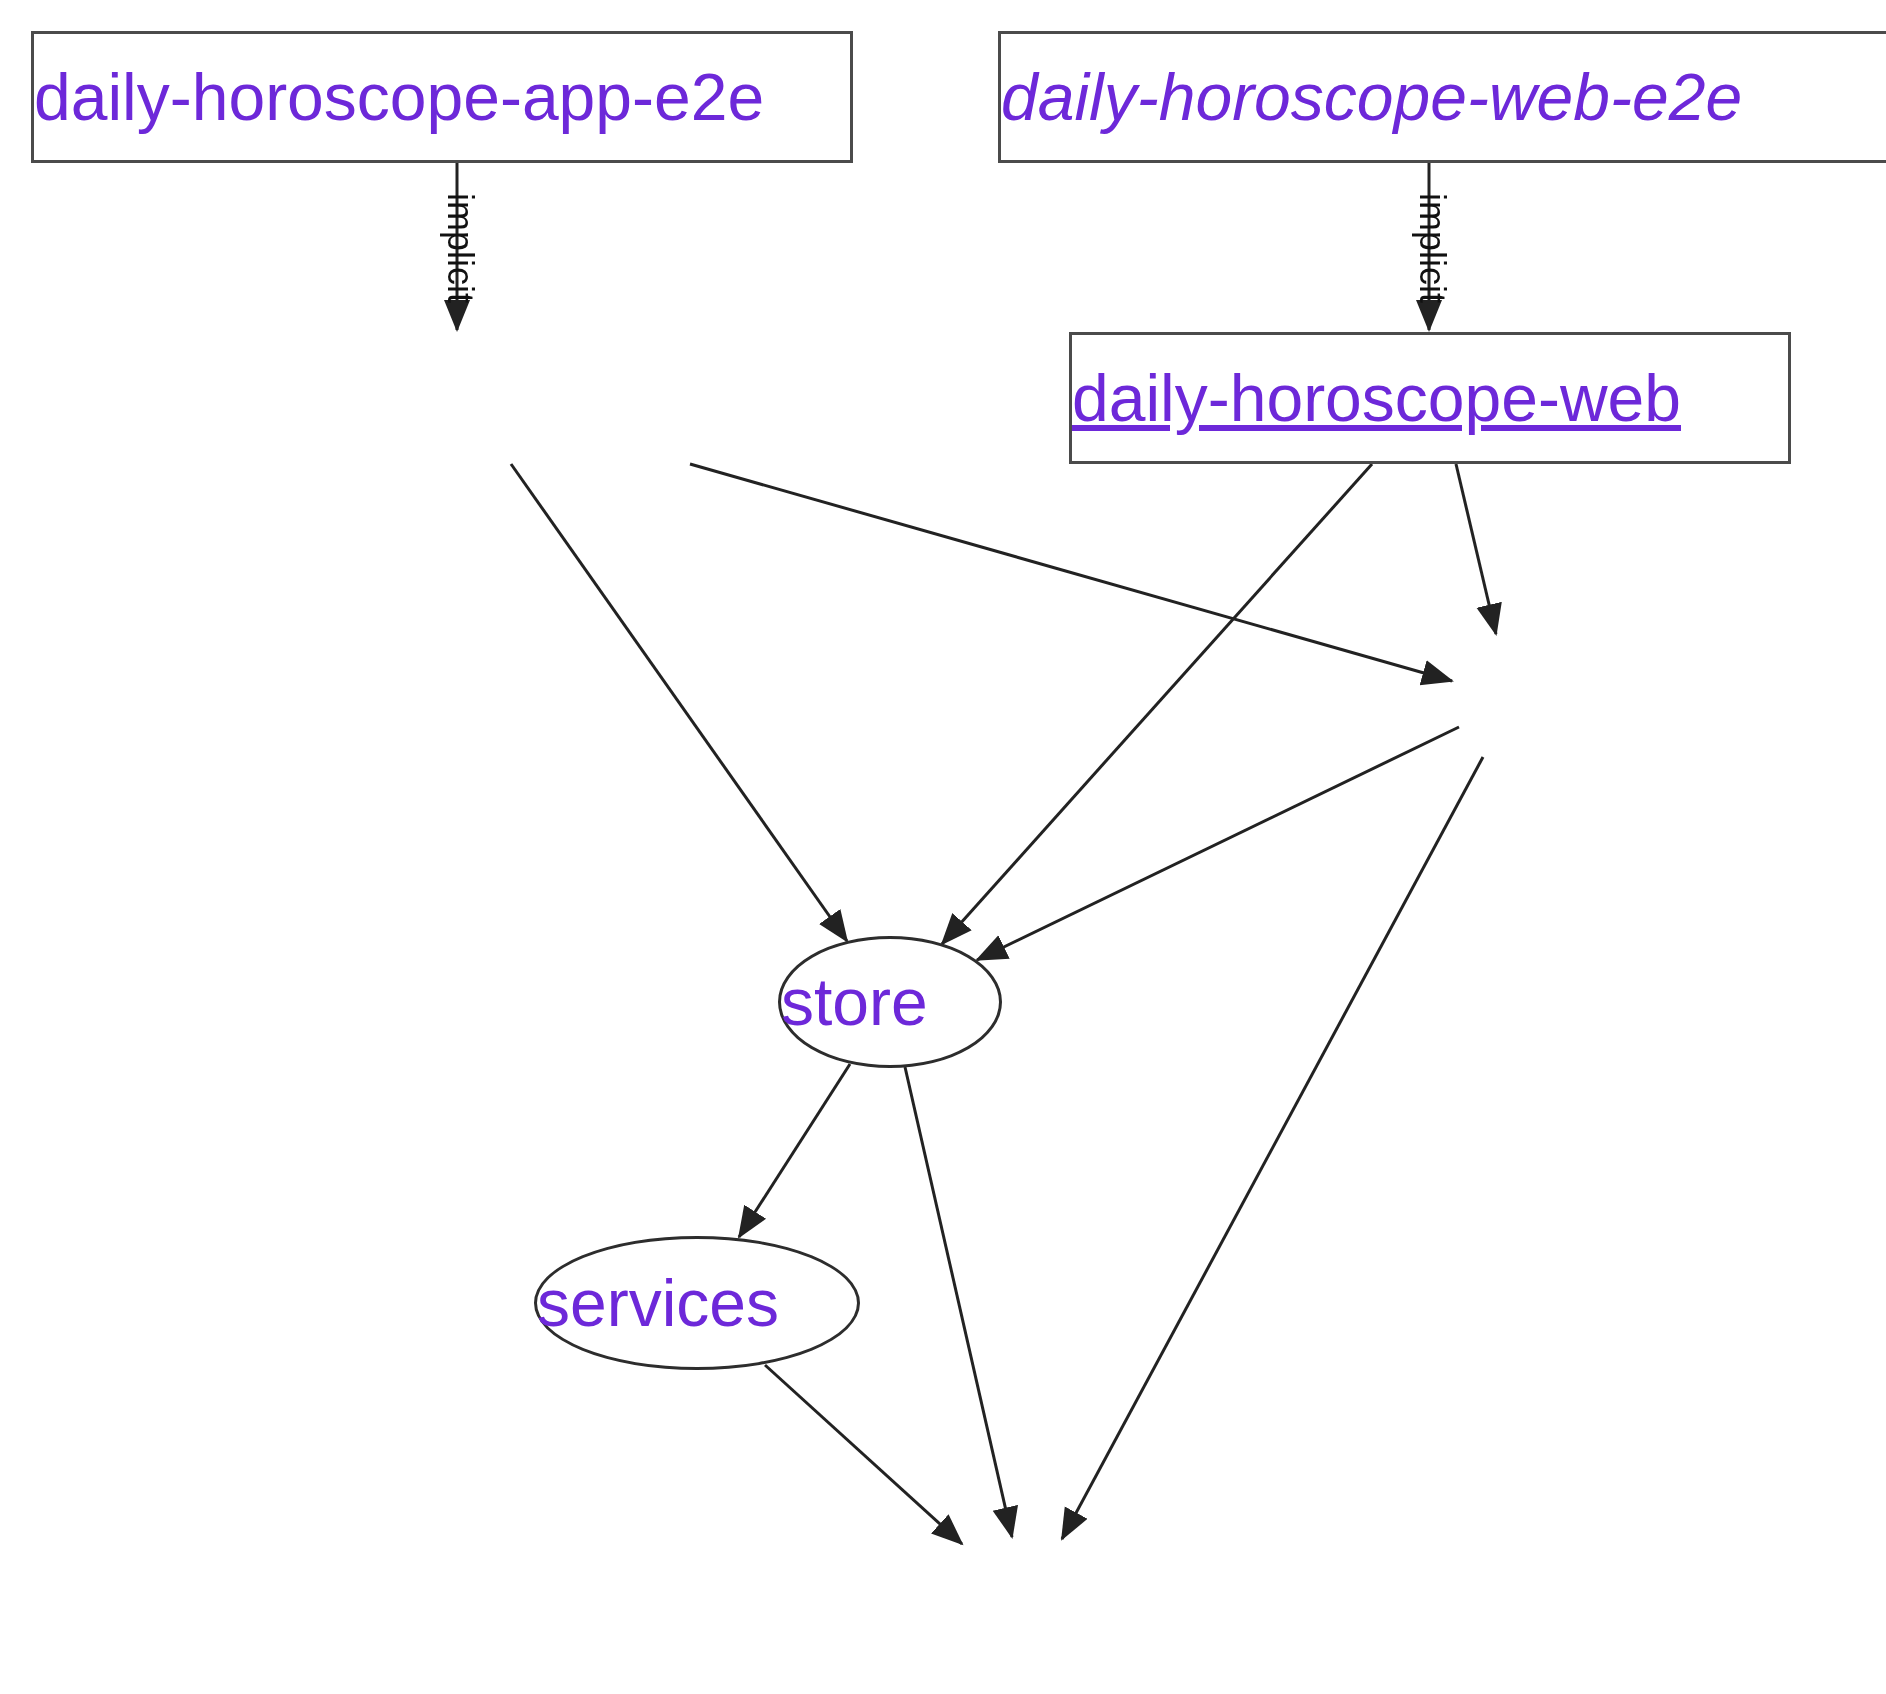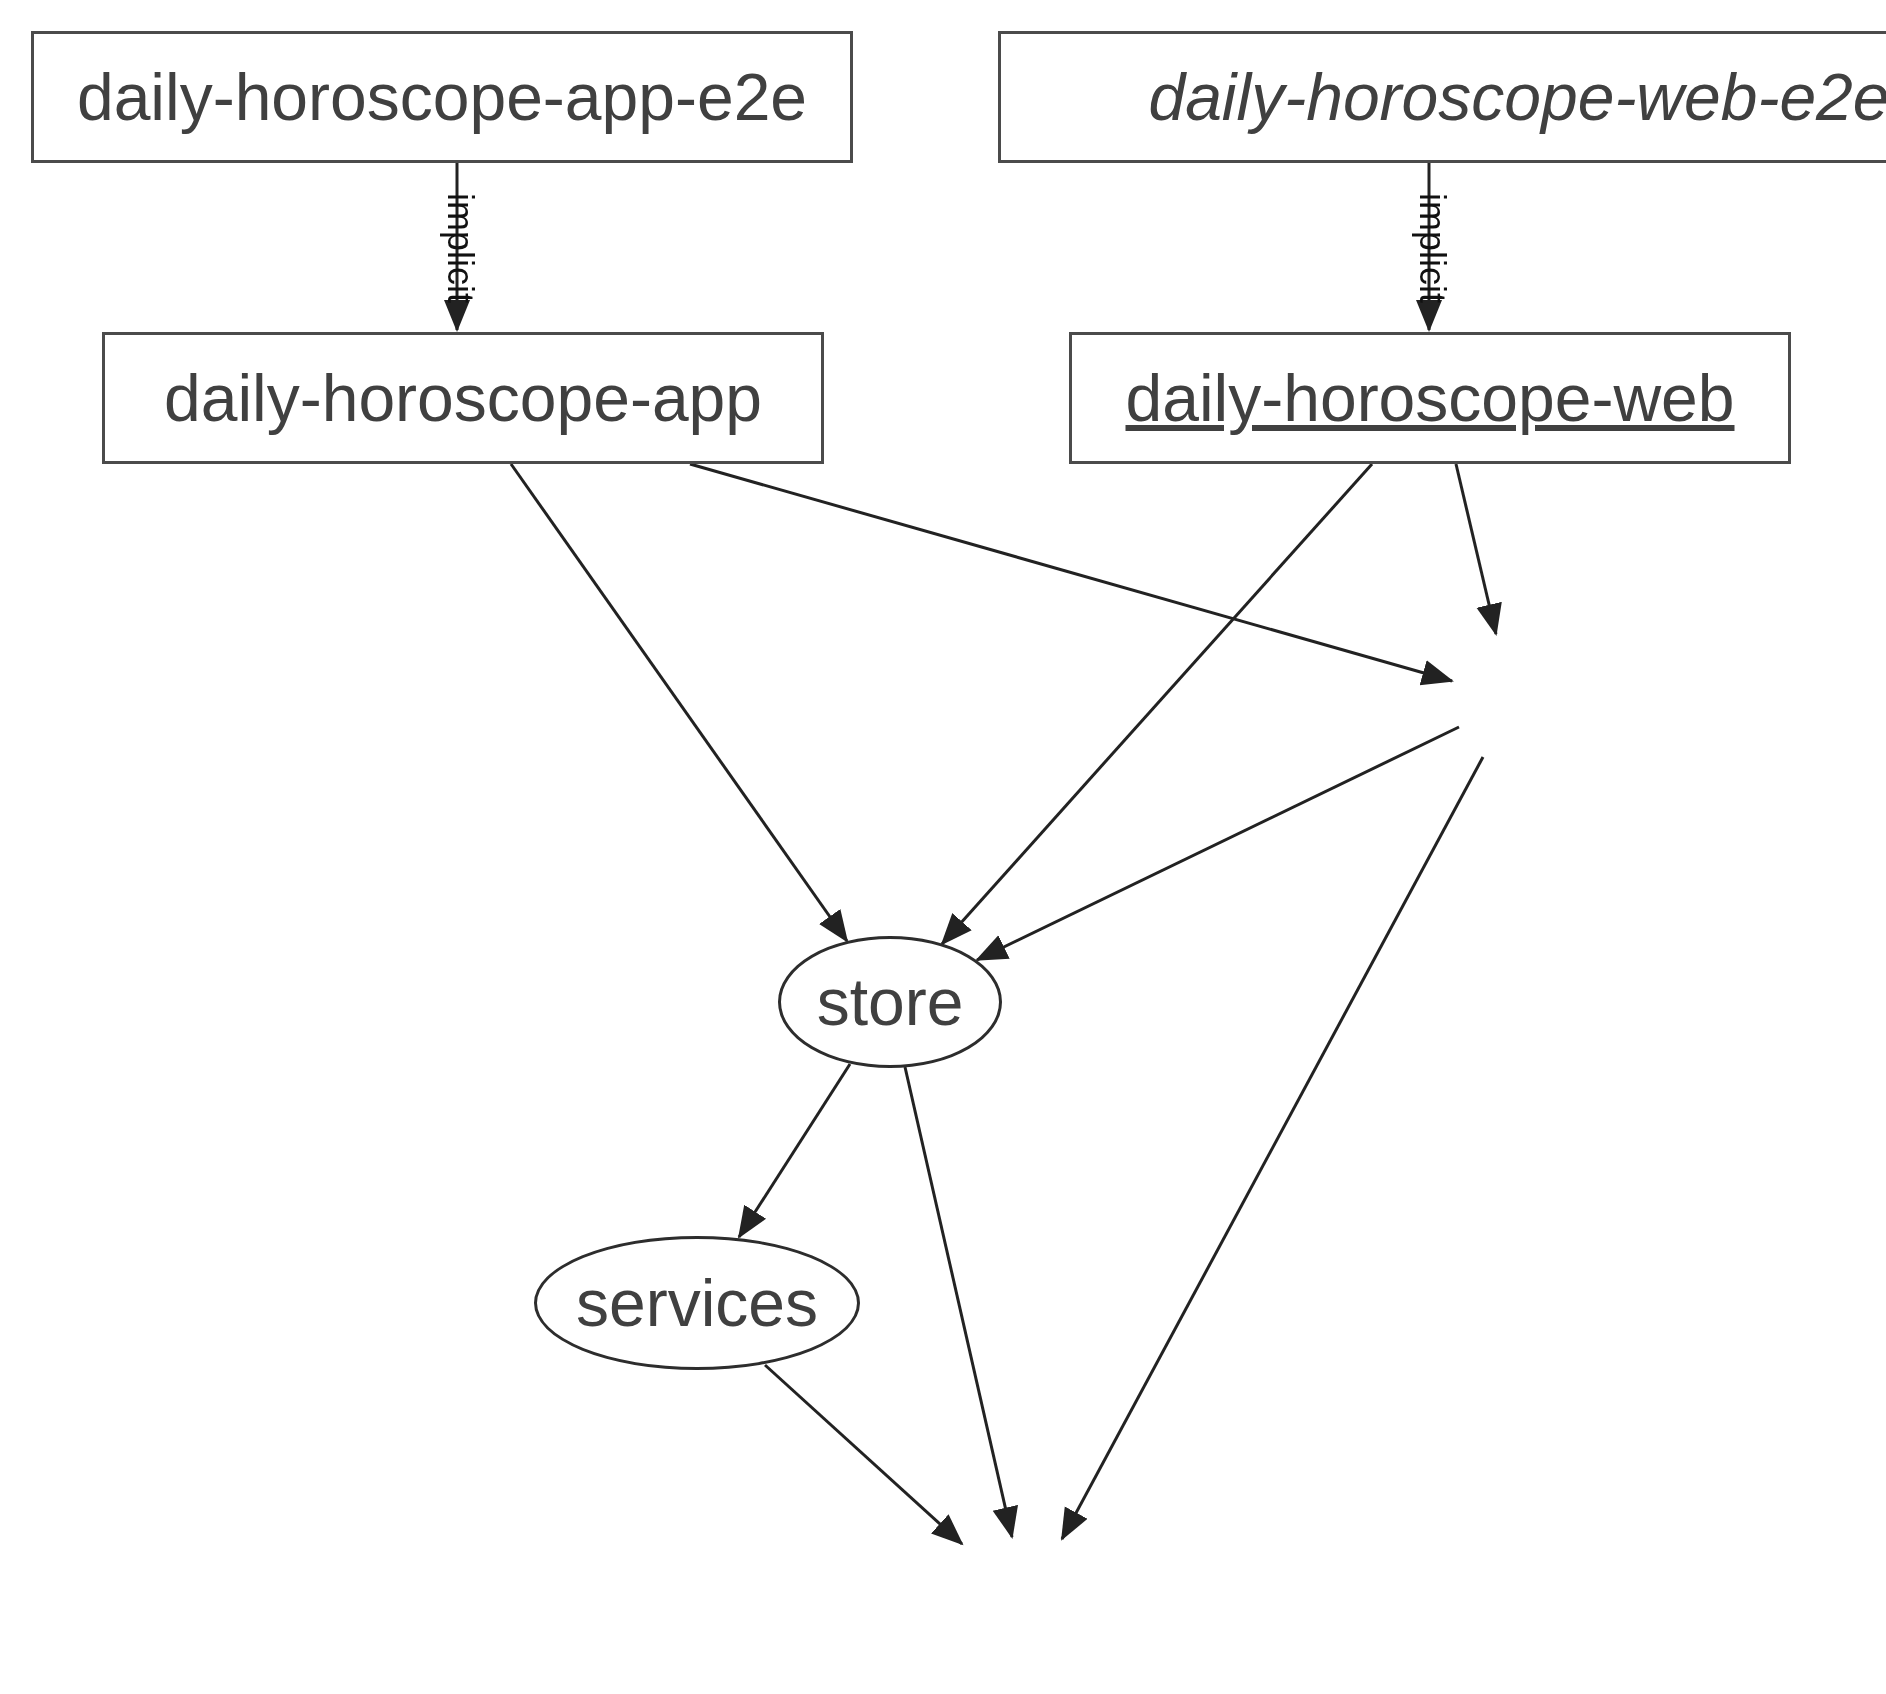--- a/index.html
+++ b/index.html
@@ -34,23 +34,23 @@
     fill: #111111;
     text-anchor: middle;
   }
   .node {
     position: absolute;
     box-sizing: border-box;
     background: #ffffff;
     border: 3px solid #4b4b4b;
     display: flex;
     align-items: center;
-    justify-content: center;
+    justify-content: flex-start;
     font-size: 66px;
-    color: #404040;
+    color: #6d28d9;
     white-space: nowrap;
     line-height: 1;
   }
   .node.ellipse {
     border-radius: 50%;
     border-color: #2d2d2d;
   }
 </style>
 </head>
 <body>
@@ -77,23 +77,20 @@
       <line x1="905" y1="1067" x2="1012" y2="1537" marker-end="url(#arrow)"></line>
       <line x1="765" y1="1365" x2="962" y2="1544" marker-end="url(#arrow)"></line>
     </svg>
 
   <div class="node" style="left: 31px; top: 31px; width: 822px; height: 132px;">
     <span>daily-horoscope-app-e2e</span>
   </div>
   <div class="node" style="left: 998px; top: 31px; width: 1042px; height: 132px; font-style: italic;">
     <span>daily-horoscope-web-e2e</span>
   </div>
-  <div class="node" style="left: 102px; top: 332px; width: 722px; height: 132px;">
-    <span>daily-horoscope-app</span>
-  </div>
   <div class="node" style="left: 1069px; top: 332px; width: 722px; height: 132px; text-decoration: underline;">
     <span>daily-horoscope-web</span>
   </div>
   <div class="node ellipse" style="left: 534px; top: 1236px; width: 326px; height: 134px;">
     <span>services</span>
   </div>
   <div class="node ellipse" style="left: 778px; top: 936px; width: 224px; height: 132px;">
     <span>store</span>
   </div>
 

